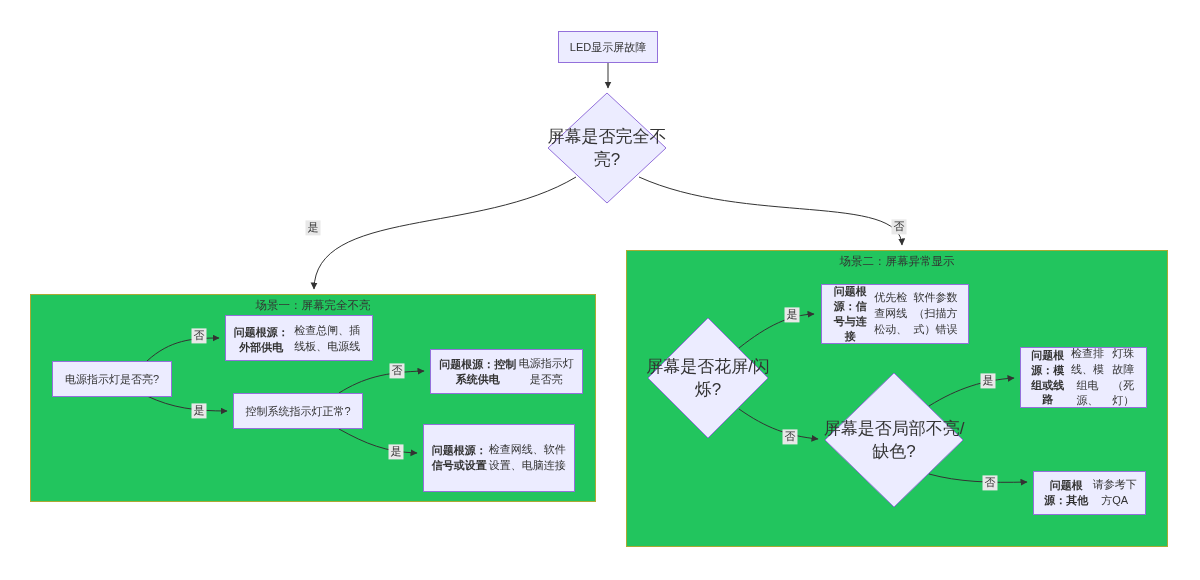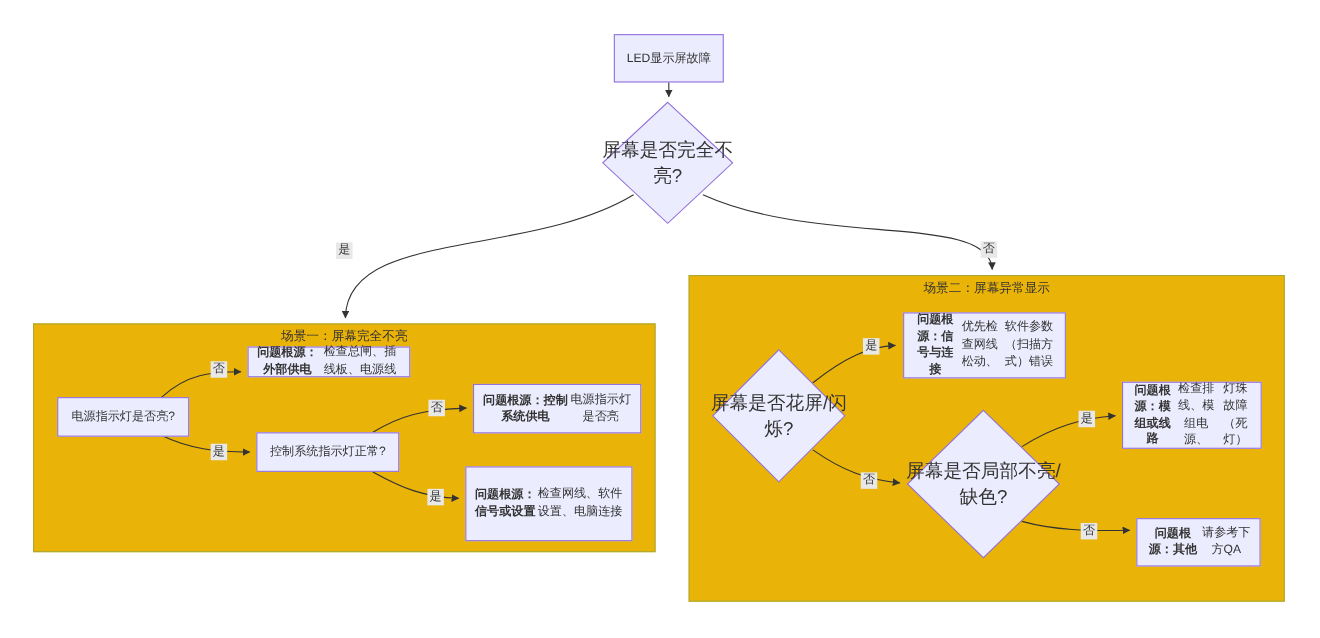--- a/index.html
+++ b/index.html
@@ -10,21 +10,21 @@
     color: #333333;
     overflow: hidden;
   }
   #canvas {
     position: relative;
     width: 1200px; height: 580px;
   }
   
   .cluster {
     position: absolute;
-    background: #eab308;
+    background: #22c55e;
     border: 1px solid #AAAA33;
     z-index: 0;
     box-sizing: border-box;
   }
   .cluster-title {
     position: absolute;
     top: 3px; left: 0;
     width: 100%;
     text-align: center;
     font-size: 11.5px;
@@ -128,36 +128,36 @@
     <path class="edge" d="M 739 348 C 768 325 790 315 814 314" marker-end="url(#arrow)"></path>
     <path class="edge" d="M 739 409 C 766 428 788 436 818 439" marker-end="url(#arrow)"></path>
     <path class="edge" d="M 929 406 C 958 388 984 380 1014 378" marker-end="url(#arrow)"></path>
     <path class="edge" d="M 929 474 C 958 482 990 483 1027 482" marker-end="url(#arrow)"></path>
 
     <polygon class="diamond" points="607,93 666,148 607,203 548,148"></polygon>
     <polygon class="diamond" points="708,318 768,378 708,438 648,378"></polygon>
     <polygon class="diamond" points="894,373 963,440 894,507 825,440"></polygon>
   </svg>
 
-  <div class="node" style="left:558px; top:31px; width:100px; height:44px;">
+  <div class="node" style="left:558px; top:31px; width:100px; height:32px;">
     <span>LED显示屏故障</span>
   </div>
 
   <div class="diamond-label" style="left:545px; top:93px; width:124px; height:110px;">
     <span>屏幕是否完全不亮?</span>
   </div>
 
   <div class="edge-label" style="left:313px; top:228px;">是</div>
   <div class="edge-label" style="left:899px; top:227px;">否</div>
 
   <div class="node" style="left:52px; top:361px; width:120px; height:36px;">
     <span>电源指示灯是否亮?</span>
   </div>
 
-  <div class="node flow-node" style="left:225px; top:315px; width:148px; height:28px;">
+  <div class="node flow-node" style="left:225px; top:315px; width:148px; height:46px;align-items:flex-end;">
     <div class="flow-title">问题根源：外部供电</div>
     <div class="flow-desc">检查总闸、插线板、电源线</div>
   </div>
 
   <div class="node" style="left:233px; top:393px; width:130px; height:36px;">
     <span>控制系统指示灯正常?</span>
   </div>
 
   <div class="node flow-node" style="left:430px; top:349px; width:153px; height:45px;">
     <div class="flow-title">问题根源：控制系统供电</div>

